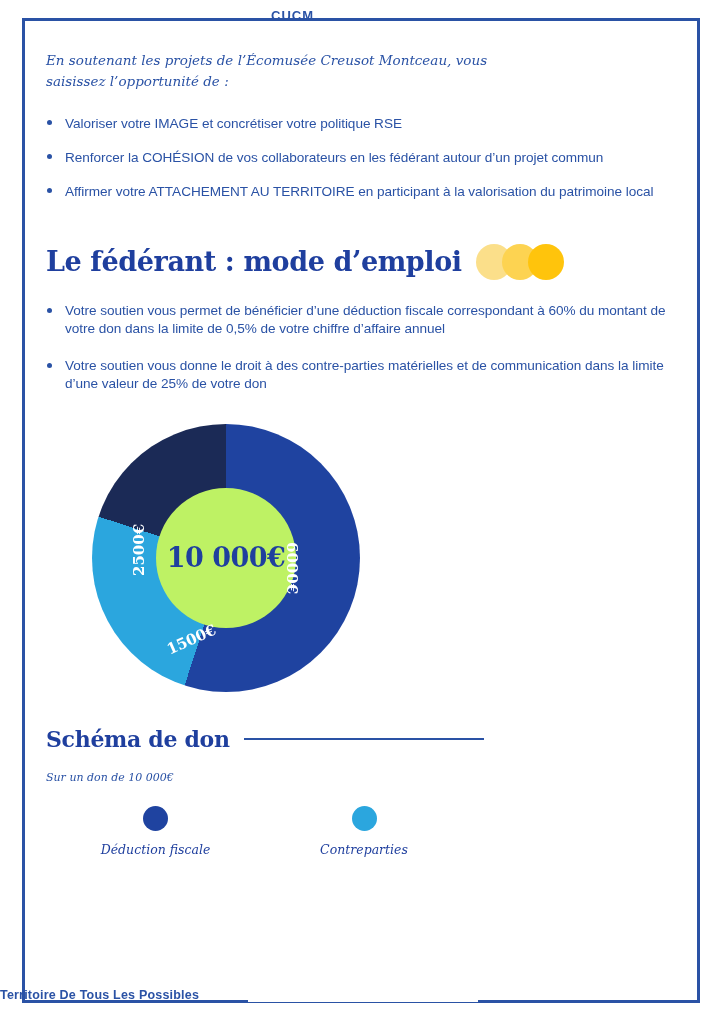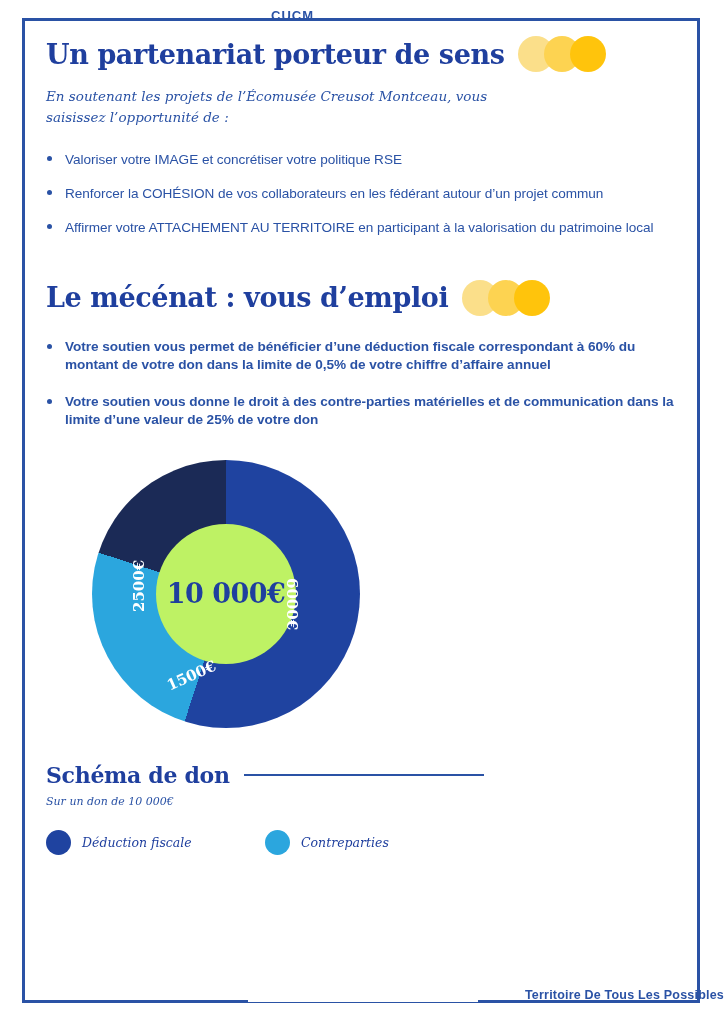--- a/index.html
+++ b/index.html
@@ -54,21 +54,21 @@
     top: 990px;
     width: 230px;
     height: 12px;
     background: #ffffff;
   }
   .footer-label {
     position: absolute;
     left: 0;
     top: 988px;
     width: 724px;
-    text-align: right;
+    text-align: left;
     font-size: 12.5px;
     font-weight: bold;
     letter-spacing: 0.2px;
     color: #2a52a5;
   }
 
   
   .content {
     position: absolute;
     left: 46px;
@@ -137,21 +137,21 @@
   ul.bullets li::before {
     content: "";
     position: absolute;
     left: 1px;
     top: 6px;
     width: 5px;
     height: 5px;
     border-radius: 50%;
     background: #2a52a5;
   }
-  ul.tight li { margin-bottom: 18px; line-height: 1.36; font-weight: bold; }
+  ul.tight li { margin-bottom: 18px; line-height: 1.36; }
 
   .block-2 { margin-top: 42px; }
 
   
   .chart-wrap {
     position: relative;
     margin: 30px 0 0 46px;
     width: 268px;
     height: 268px;
   }
@@ -209,35 +209,36 @@
     letter-spacing: -0.3px;
     white-space: nowrap;
   }
   .rule {
     height: 2px;
     background: #2a52a5;
     width: 240px;
     flex-shrink: 0;
   }
   .legend-sub {
-    margin: 7px 0 0 0;
+    margin: 19px 0 0 0;
     font-family: "DejaVu Serif", "Liberation Serif", serif;
     font-style: italic;
     font-size: 11px;
     color: #2a52a5;
   }
   .legend-items {
     display: flex;
     align-items: center;
     margin-top: 22px;
   }
   .legend-item {
     display: flex;
     align-items: center;
     gap: 11px;
+    flex-direction: column;
   }
   .legend-item + .legend-item { margin-left: 0; }
   .li-0 { width: 219px; }
   .li-1 { width: 198px; }
   .legend-swatch {
     width: 25px;
     height: 25px;
     border-radius: 50%;
     flex-shrink: 0;
   }
@@ -254,40 +255,32 @@
 
 <div class="page-frame"></div>
 <div class="frame-gap"></div>
 <div class="frame-label">CUCM</div>
 
 <div class="footer-gap"></div>
 <div class="footer-label">Territoire De Tous Les Possibles</div>
 
 <div class="content">
 
-  <div class="section-head">
-    <h1 class="title">Un partenariat porteur de sens</h1>
-    <span class="dots">
-      <i class="dot-a"></i>
-      <i class="dot-b"></i>
-      <i class="dot-c"></i>
-    </span>
-  </div>
 
   <p class="subtitle">En soutenant les projets de l’Écomusée Creusot Montceau, vous saisissez l’opportunité de :</p>
 
   <ul class="bullets">
     <li>Valoriser votre IMAGE et concrétiser votre politique RSE</li>
     <li>Renforcer la COHÉSION de vos collaborateurs en les fédérant autour d’un projet commun</li>
     <li>Affirmer votre ATTACHEMENT AU TERRITOIRE en participant à la valorisation du patrimoine local</li>
   </ul>
 
   <div class="block-2">
     <div class="section-head">
-      <h1 class="title">Le mécénat : vous d’emploi</h1>
+      <h1 class="title">Le fédérant : mode d’emploi</h1>
       <span class="dots">
         <i class="dot-a"></i>
         <i class="dot-b"></i>
         <i class="dot-c"></i>
       </span>
     </div>
 
     <ul class="bullets tight">
       <li>Votre soutien vous permet de bénéficier d’une déduction fiscale correspondant à 60% du montant de votre don dans la limite de 0,5% de votre chiffre d’affaire annuel</li>
       <li>Votre soutien vous donne le droit à des contre-parties matérielles et de communication dans la limite d’une valeur de 25% de votre don</li>

